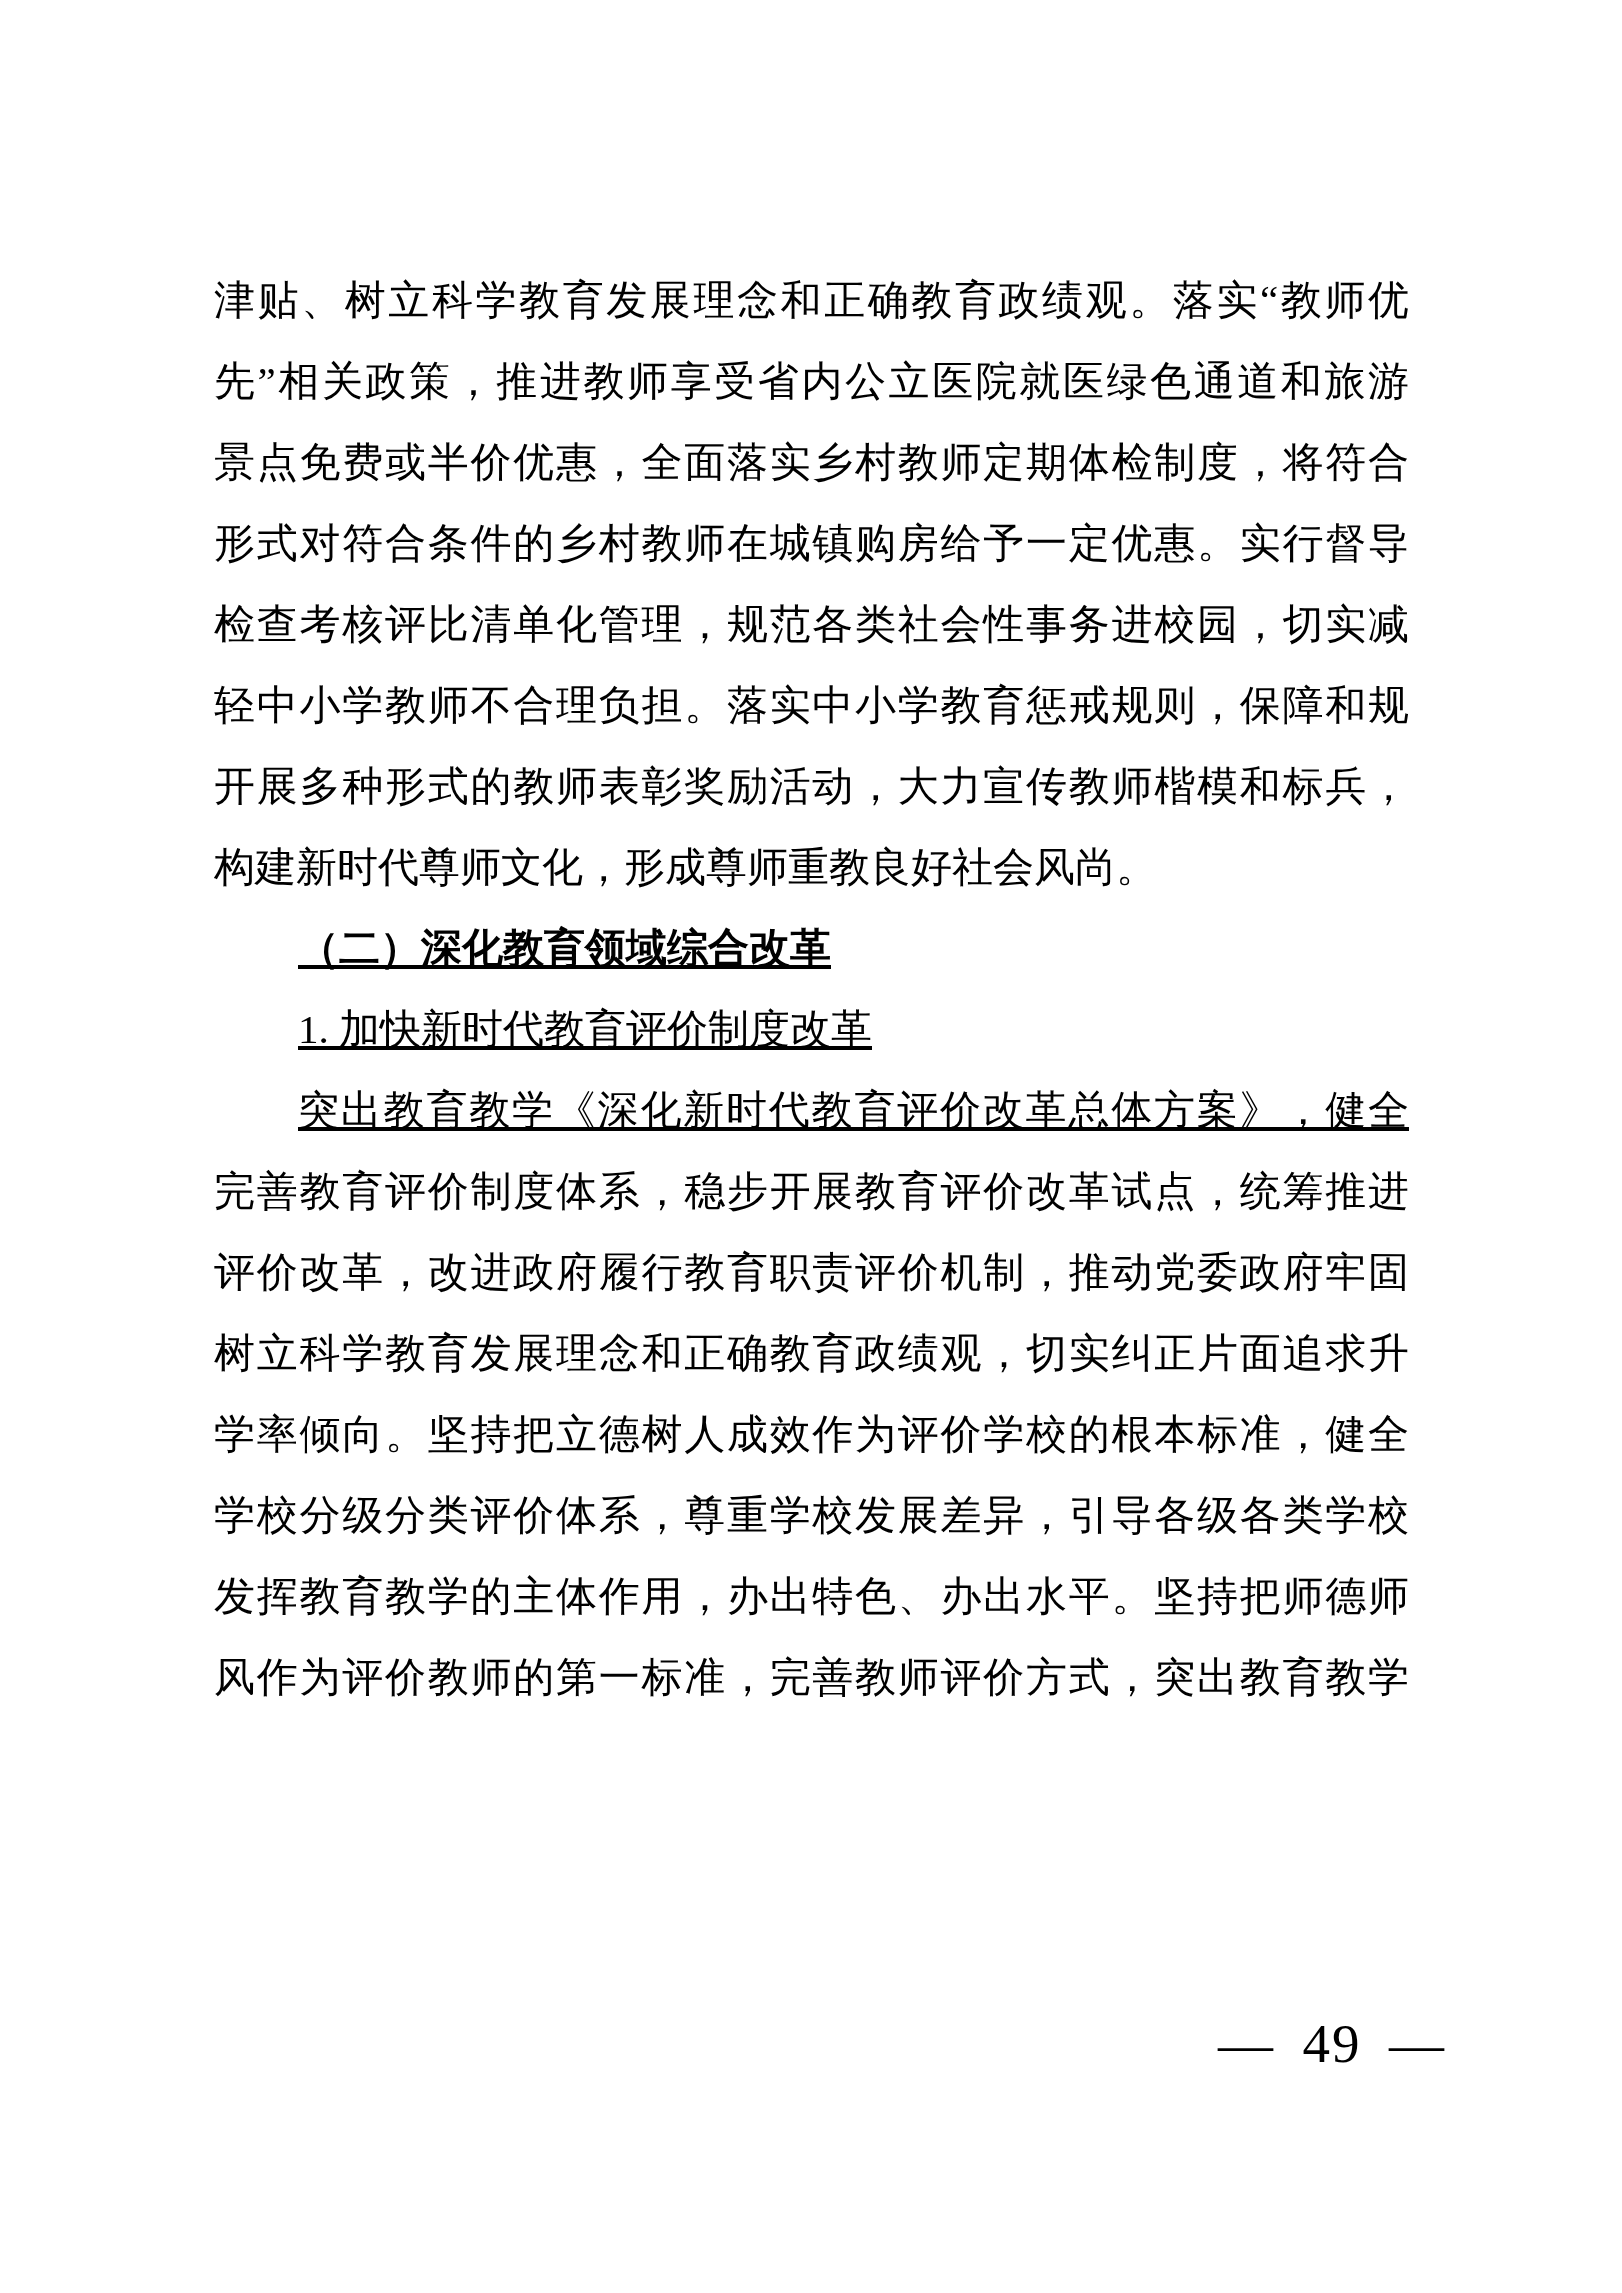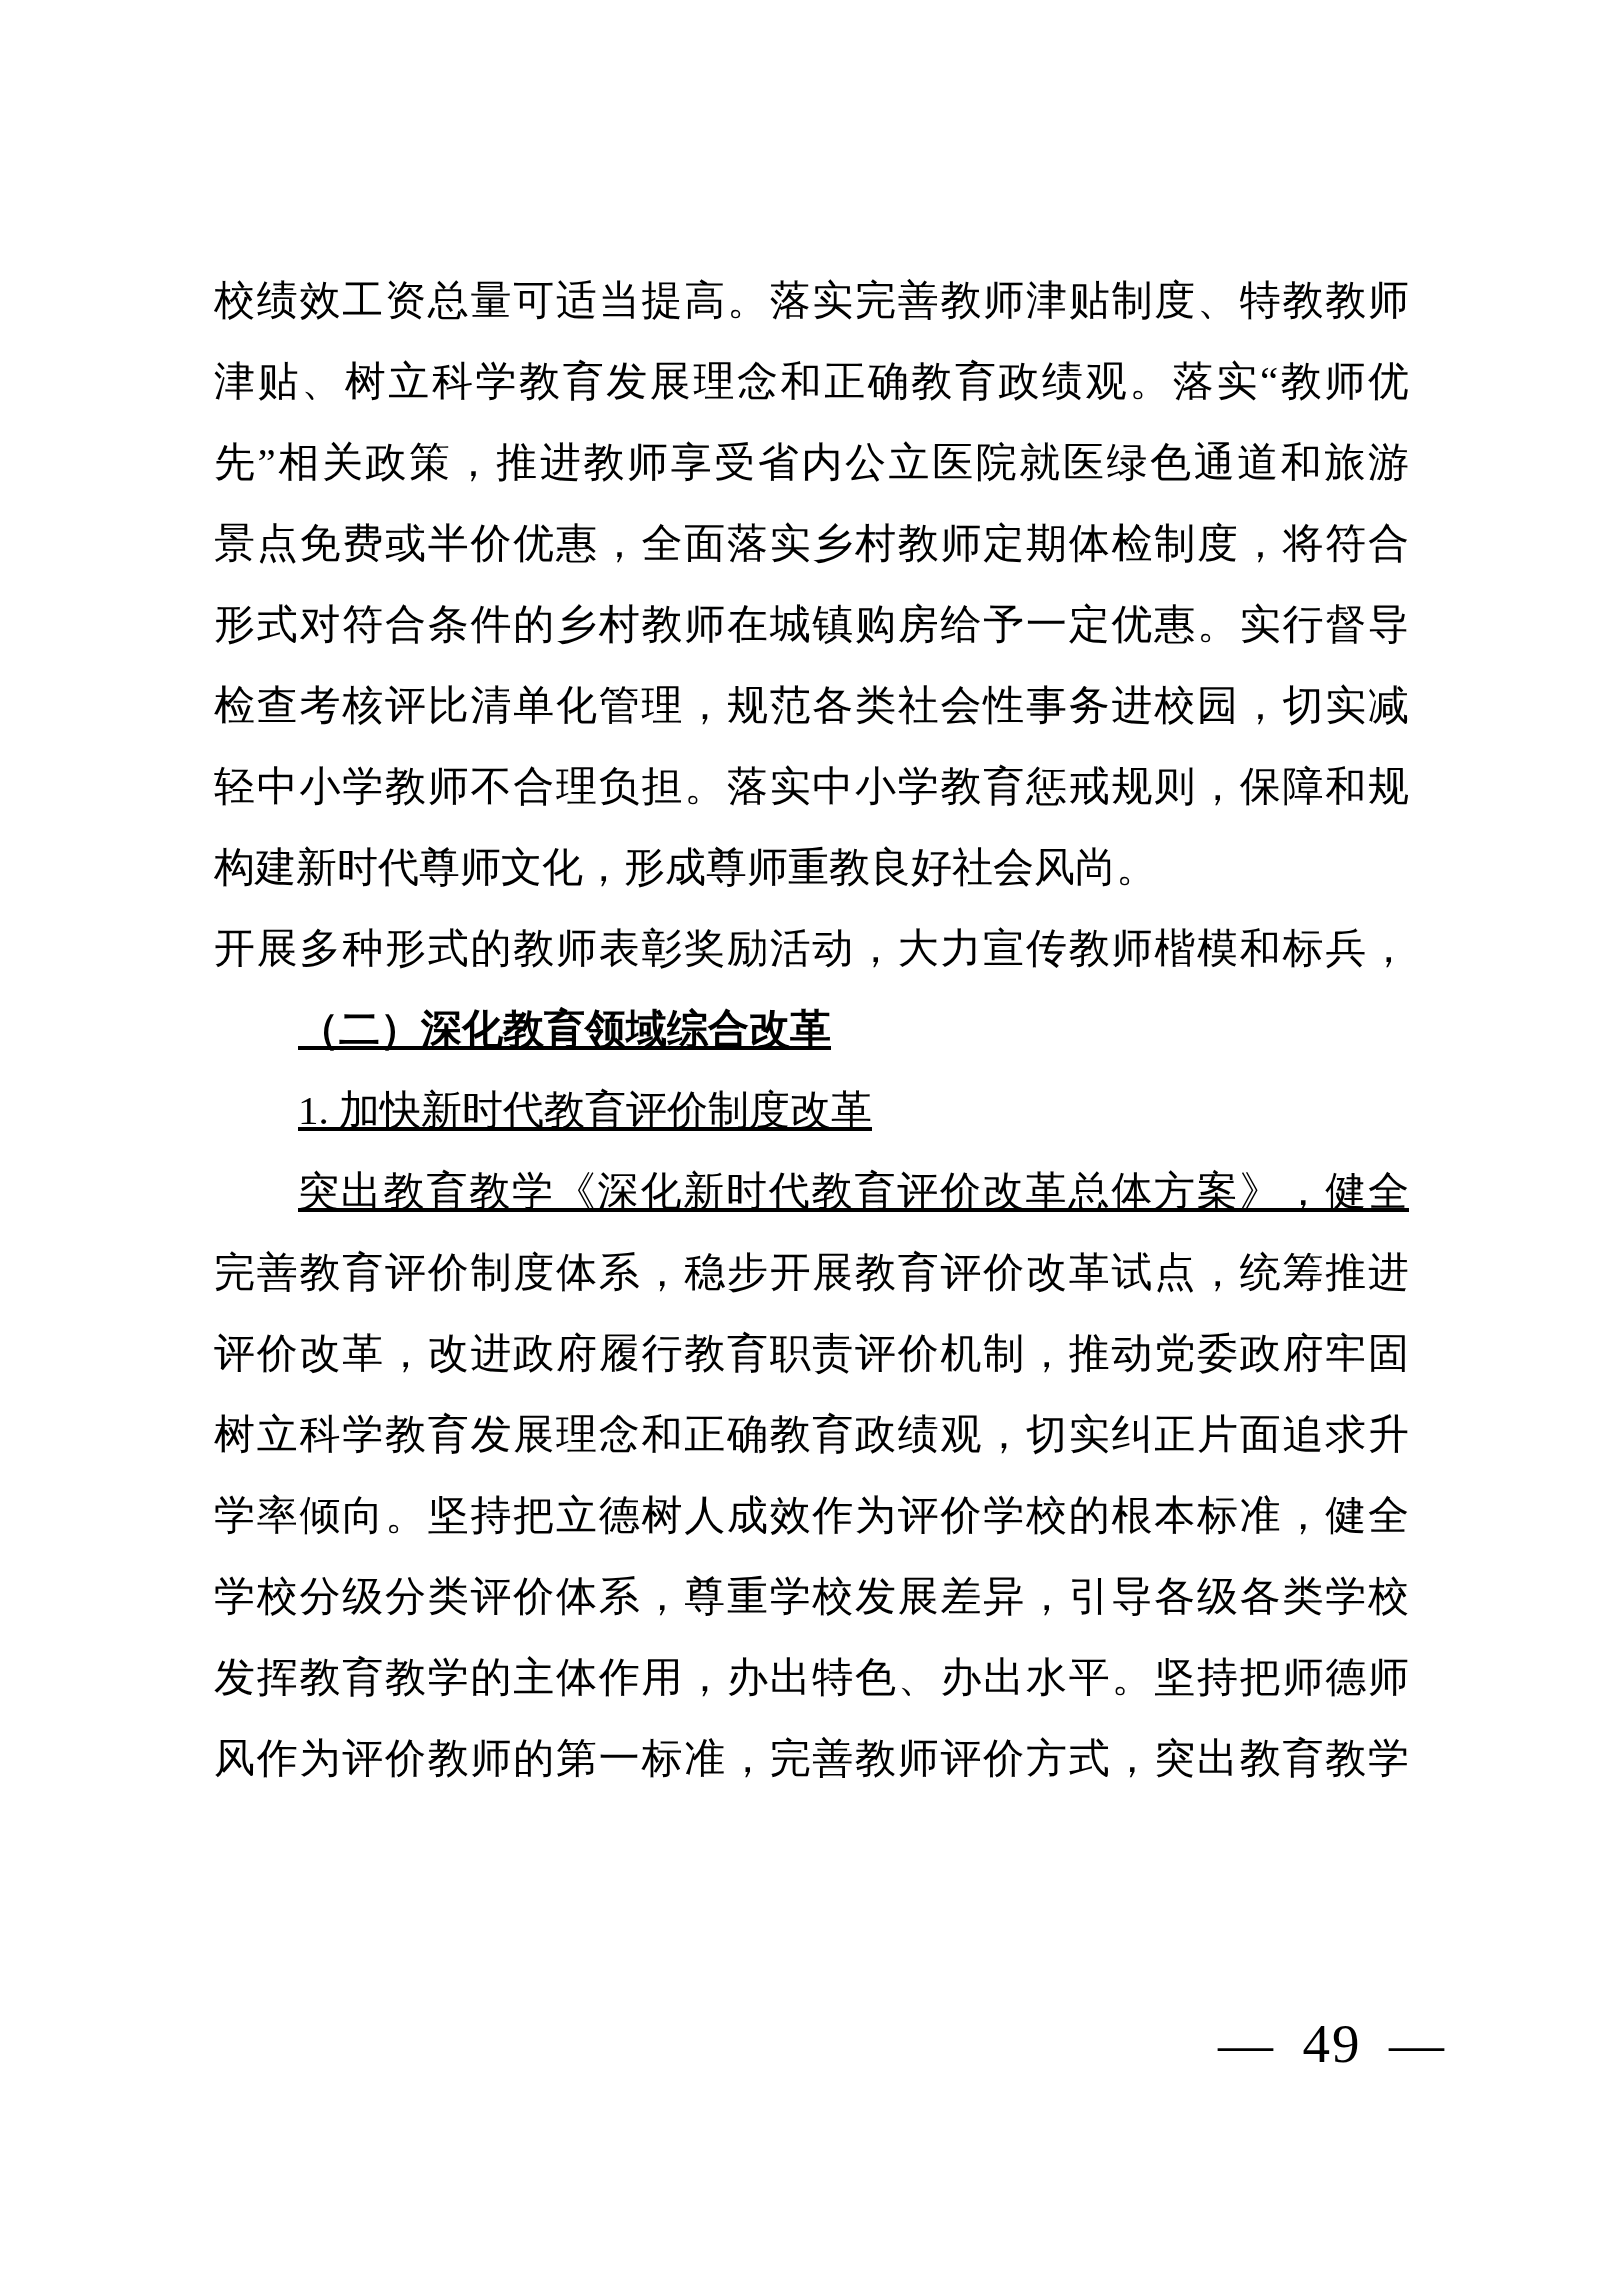--- a/index.html
+++ b/index.html
@@ -52,29 +52,28 @@
     letter-spacing: 2px;
     white-space: pre;
   }
 </style>
 </head>
 <body>
 
 <div class="page">
   <main class="text-block">
 
-    <div class="line">校绩效工资总量可适当提高。落实完善教师津贴制度、特教教师</div>
     <div class="line">津贴、树立科学教育发展理念和正确教育政绩观。落实“教师优</div>
     <div class="line">先”相关政策，推进教师享受省内公立医院就医绿色通道和旅游</div>
     <div class="line">景点免费或半价优惠，全面落实乡村教师定期体检制度，将符合</div>
     <div class="line">形式对符合条件的乡村教师在城镇购房给予一定优惠。实行督导</div>
     <div class="line">检查考核评比清单化管理，规范各类社会性事务进校园，切实减</div>
     <div class="line">轻中小学教师不合理负担。落实中小学教育惩戒规则，保障和规</div>
+    <div class="line">开展多种形式的教师表彰奖励活动，大力宣传教师楷模和标兵，</div>
     <div class="line natural">构建新时代尊师文化，形成尊师重教良好社会风尚。</div>
-    <div class="line">开展多种形式的教师表彰奖励活动，大力宣传教师楷模和标兵，</div>
 
     <div class="line natural indent2 heading-line">（二）深化教育领域综合改革</div>
     <div class="line natural indent2">1. 加快新时代教育评价制度改革</div>
 
     <div class="line indent2">突出教育教学《深化新时代教育评价改革总体方案》，健全</div>
     <div class="line">完善教育评价制度体系，稳步开展教育评价改革试点，统筹推进</div>
     <div class="line">评价改革，改进政府履行教育职责评价机制，推动党委政府牢固</div>
     <div class="line">树立科学教育发展理念和正确教育政绩观，切实纠正片面追求升</div>
     <div class="line">学率倾向。坚持把立德树人成效作为评价学校的根本标准，健全</div>
     <div class="line">学校分级分类评价体系，尊重学校发展差异，引导各级各类学校</div>

